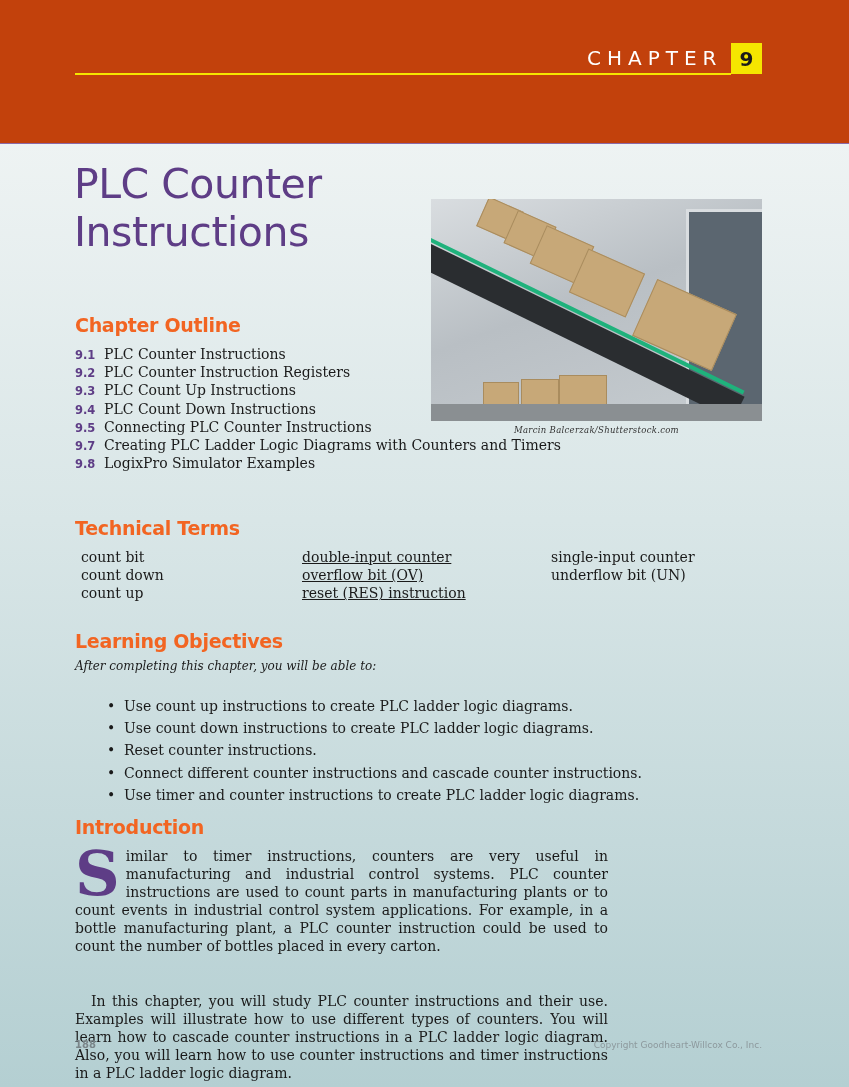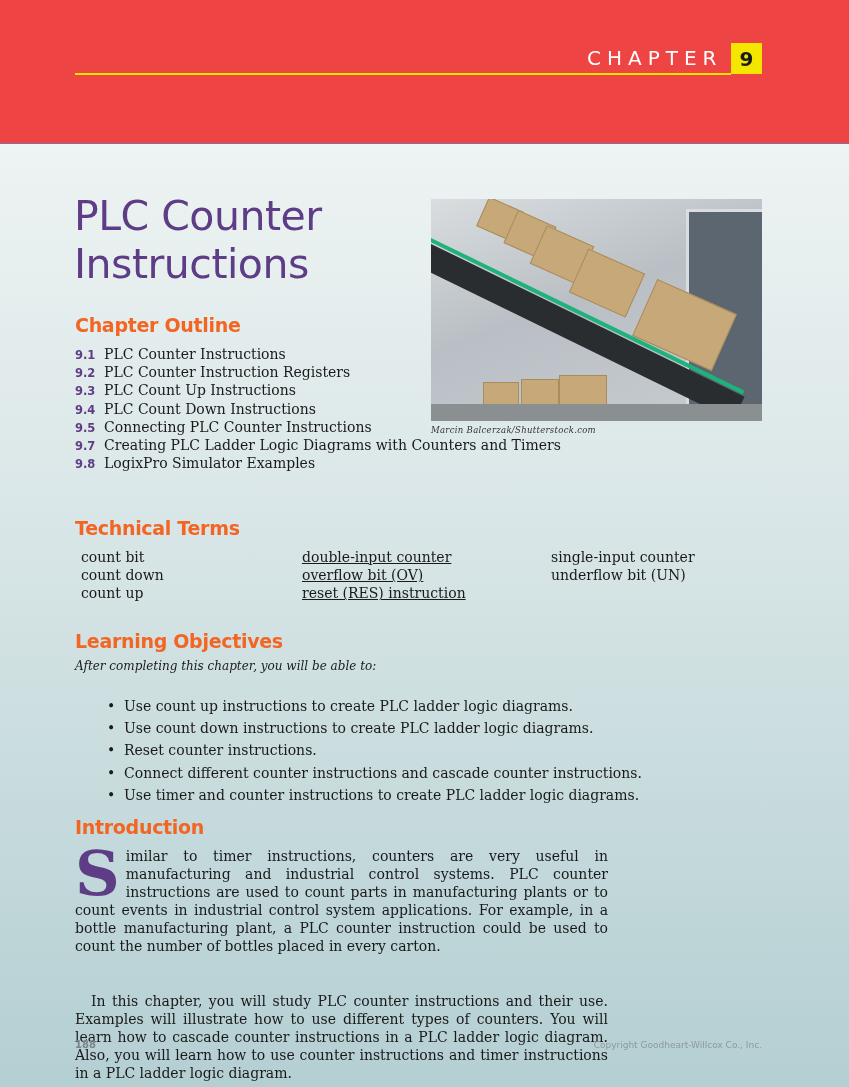--- a/index.html
+++ b/index.html
@@ -4,53 +4,53 @@
 <style>
   html, body { margin: 0; padding: 0; }
   body {
     width: 849px; height: 1087px; position: relative; overflow: hidden;
     background: linear-gradient(to bottom, #eef3f3 0px, #eef3f3 143px, #d9e6e7 520px, #b4cfd2 1087px);
     font-family: "DejaVu Serif", "Liberation Serif", serif;
     color: #1a1a1a;
   }
   .header-band {
     position: absolute; left: 0; top: 0; width: 849px; height: 143px;
-    background: #ef4444;
+    background: #c2410c;
     border-bottom: 1px solid #8a6aa8;
   }
   .chapter-label {
     position: absolute; left: 587px; top: 46px;
     font-family: "DejaVu Sans", "Liberation Sans", sans-serif;
     font-size: 20px; letter-spacing: 6px; color: #ffffff;
   }
   .chapter-num {
     position: absolute; left: 731px; top: 43px; width: 31px; height: 31px;
     background: #f5e600; color: #1a1a1a;
     font-family: "DejaVu Sans", "Liberation Sans", sans-serif; font-weight: bold;
     font-size: 20px; text-align: center; line-height: 32px;
   }
   .chapter-rule {
     position: absolute; left: 75px; top: 73px; width: 656px; height: 2px; background: #f5e600;
   }
   .title {
-    position: absolute; left: 74px; top: 192px; margin: 0;
+    position: absolute; left: 74px; top: 160px; margin: 0;
     font-family: "DejaVu Sans", "Liberation Sans", sans-serif; font-weight: normal;
     font-size: 41px; line-height: 48px; color: #5e3d86; letter-spacing: -0.5px;
   }
   .photo {
     position: absolute; left: 431px; top: 199px; width: 331px; height: 222px; overflow: hidden;
     background: linear-gradient(160deg, #d9dde0 0%, #b9bfc4 45%, #c6ccd0 100%);
   }
   .photo .box { position: absolute; background: #c7a878; border: 1px solid #a98c5e; }
   .photo .belt { position: absolute; background: #2a2d30; transform-origin: left top; }
   .photo .rail { position: absolute; background: #1fb27c; transform-origin: left top; }
   .photo .window { position: absolute; left: 255px; top: 10px; width: 76px; height: 195px; background: #5b6670; border: 3px solid #d9dde0; }
   .photo .floor { position: absolute; left: 0; top: 205px; width: 331px; height: 17px; background: #8a8f92; }
   .credit {
-    position: absolute; left: 431px; top: 425px; width: 331px; text-align: left;
+    position: absolute; left: 431px; top: 425px; width: 331px; text-align: center;
     font-style: italic; font-size: 8.5px; color: #333; letter-spacing: 0.3px;
   }
   h2.section {
     position: absolute; margin: 0; left: 75px;
     font-family: "DejaVu Sans", "Liberation Sans", sans-serif; font-weight: bold;
     font-size: 19px; color: #f26522; letter-spacing: -0.3px;
   }
   .outline { position: absolute; left: 75px; top: 345px; margin: 0; padding: 0; list-style: none; }
   .outline li { height: 18.2px; font-size: 14px; line-height: 18px; white-space: nowrap; }
   .outline .num {

